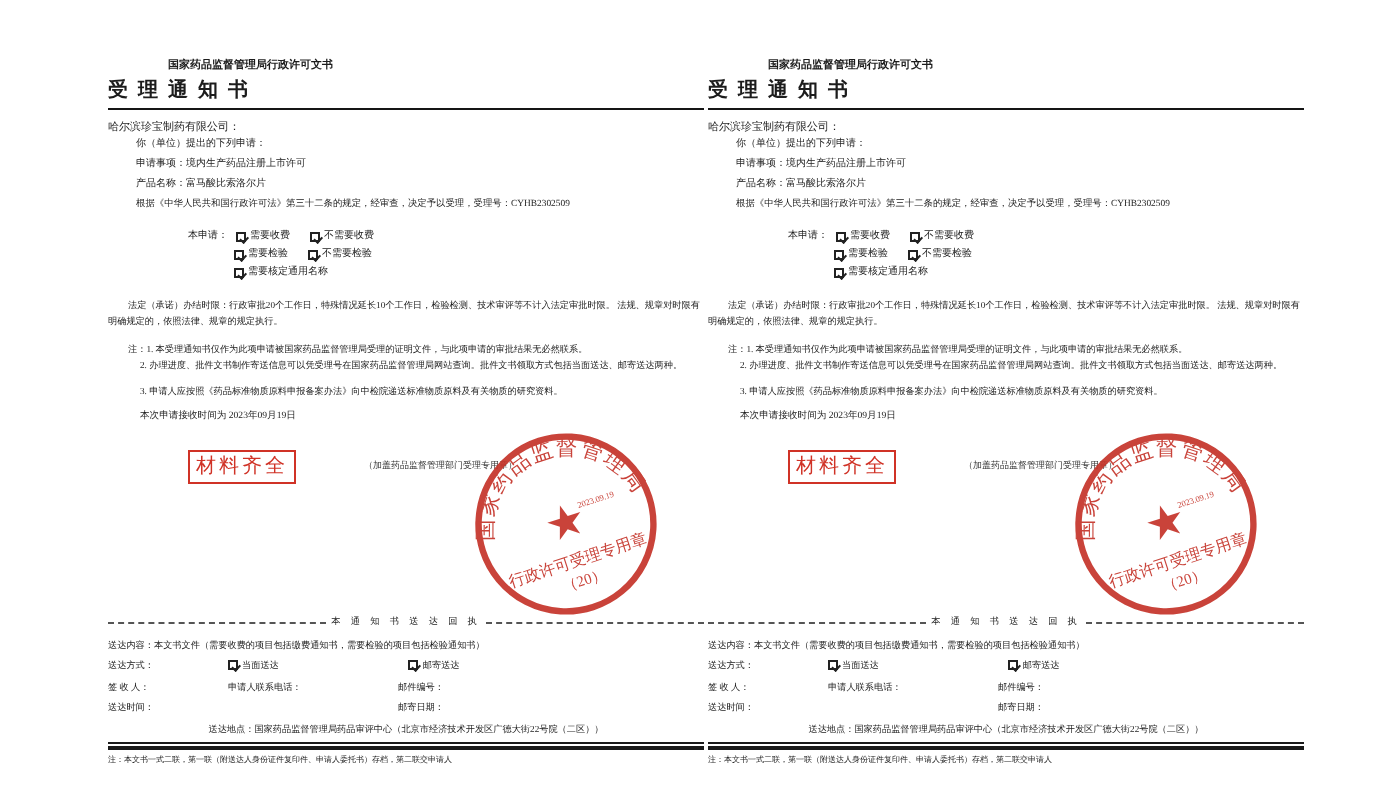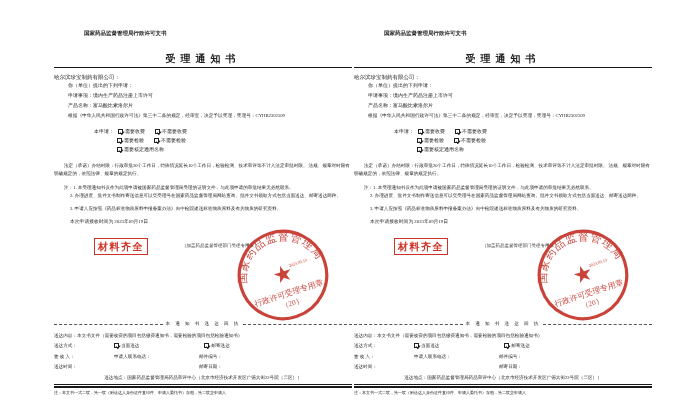--- a/index.html
+++ b/index.html
@@ -4,42 +4,42 @@
 <style>
   * { margin:0; padding:0; box-sizing:border-box; }
   html,body { width:700px; height:400px; background:#ffffff; overflow:hidden; }
   body { font-family:"Liberation Serif","DejaVu Serif",serif; color:#1c1c1c; }
   .canvas { position:relative; width:700px; height:400px; background:#ffffff; }
   .page { position:absolute; top:24px; width:298px; height:362px; background:#ffffff; font-size:5px; line-height:8px; }
   .page.left { left:54px; }
   .page.right { left:354px; }
 
   .doc-header { margin:6px 0 0 30px; font-weight:bold; font-size:5.5px; line-height:7px; }
-  .doc-title { text-align:center; font-size:10px; font-weight:bold; letter-spacing:5px; line-height:12px; margin:16px 0 2px 0; }
+  .doc-title { text-align:left; font-size:10px; font-weight:bold; letter-spacing:5px; line-height:12px; margin:3px 0 2px 0; }
   .title-rule { border-bottom:1.6px solid #151515; }
   .addressee { margin-top:5px; font-size:5.5px; line-height:8px; }
   .body-line { margin-left:14px; line-height:10px; }
   .acceptance { margin-left:14px; line-height:10px; font-size:4.7px; }
 
   .checkbox-block { margin:6px 0 0 40px; }
   .cb-row { line-height:9px; display:flex; align-items:center; }
   .cb-label-lead { margin-right:4px; }
   .cb-item { display:flex; align-items:center; margin-right:10px; }
   .cb { display:inline-block; width:5px; height:5px; border:1px solid #222; position:relative; margin-right:2px; background:#fff; flex:0 0 auto; }
   .cb::after { content:""; position:absolute; left:0.5px; top:0.5px; width:3px; height:1.8px; border-left:0.8px solid #222; border-bottom:0.8px solid #222; transform:rotate(-48deg); }
   .cb-row.indent { margin-left:23px; }
 
   .law-para { margin-top:8px; text-indent:10px; line-height:8px; font-size:4.6px; }
   .note1 { margin-top:6px; text-indent:10px; line-height:8px; font-size:4.6px; }
   .note2 { text-indent:16px; line-height:8px; font-size:4.6px; }
   .note3 { margin-top:5px; text-indent:16px; line-height:8px; font-size:4.6px; }
   .receive-time { margin-top:5px; margin-left:16px; line-height:8px; font-size:4.8px; }
 
   .stamp-zone { position:relative; height:94px; }
-  .materials-stamp { position:absolute; left:40px; top:12px; color:#d03226; border:1.4px solid #d03226; font-size:10px; font-weight:bold; letter-spacing:1.5px; padding:2px 3px; line-height:11px; background:rgba(255,255,255,0); }
+  .materials-stamp { position:absolute; left:40px; top:12px; color:#d03226; border:1.4px solid #d03226; font-size:10px; font-weight:normal; letter-spacing:1.5px; padding:2px 3px; line-height:11px; background:rgba(255,255,255,0); }
   .seal-note { position:absolute; left:128px; top:16px; font-size:4.5px; color:#333; z-index:1; }
   .seal { position:absolute; left:182px; top:2px; width:94px; height:94px; transform:rotate(-18deg); opacity:0.92; z-index:2; }
   .seal svg { width:100%; height:100%; }
   .seal text { font-family:"Liberation Serif","DejaVu Serif",serif; fill:#c5342a; }
 
   .receipt-divider { display:flex; align-items:center; font-size:4.6px; letter-spacing:2px; color:#222; }
   .receipt-divider .dash { flex:1; border-top:1px dashed #555; height:0; }
   .receipt-divider .dtext { padding:0 3px; white-space:nowrap; }
   .r-row { display:flex; align-items:center; margin-top:3.5px; line-height:7px; font-size:4.6px; }
   .r-row .w60 { width:60px; }

